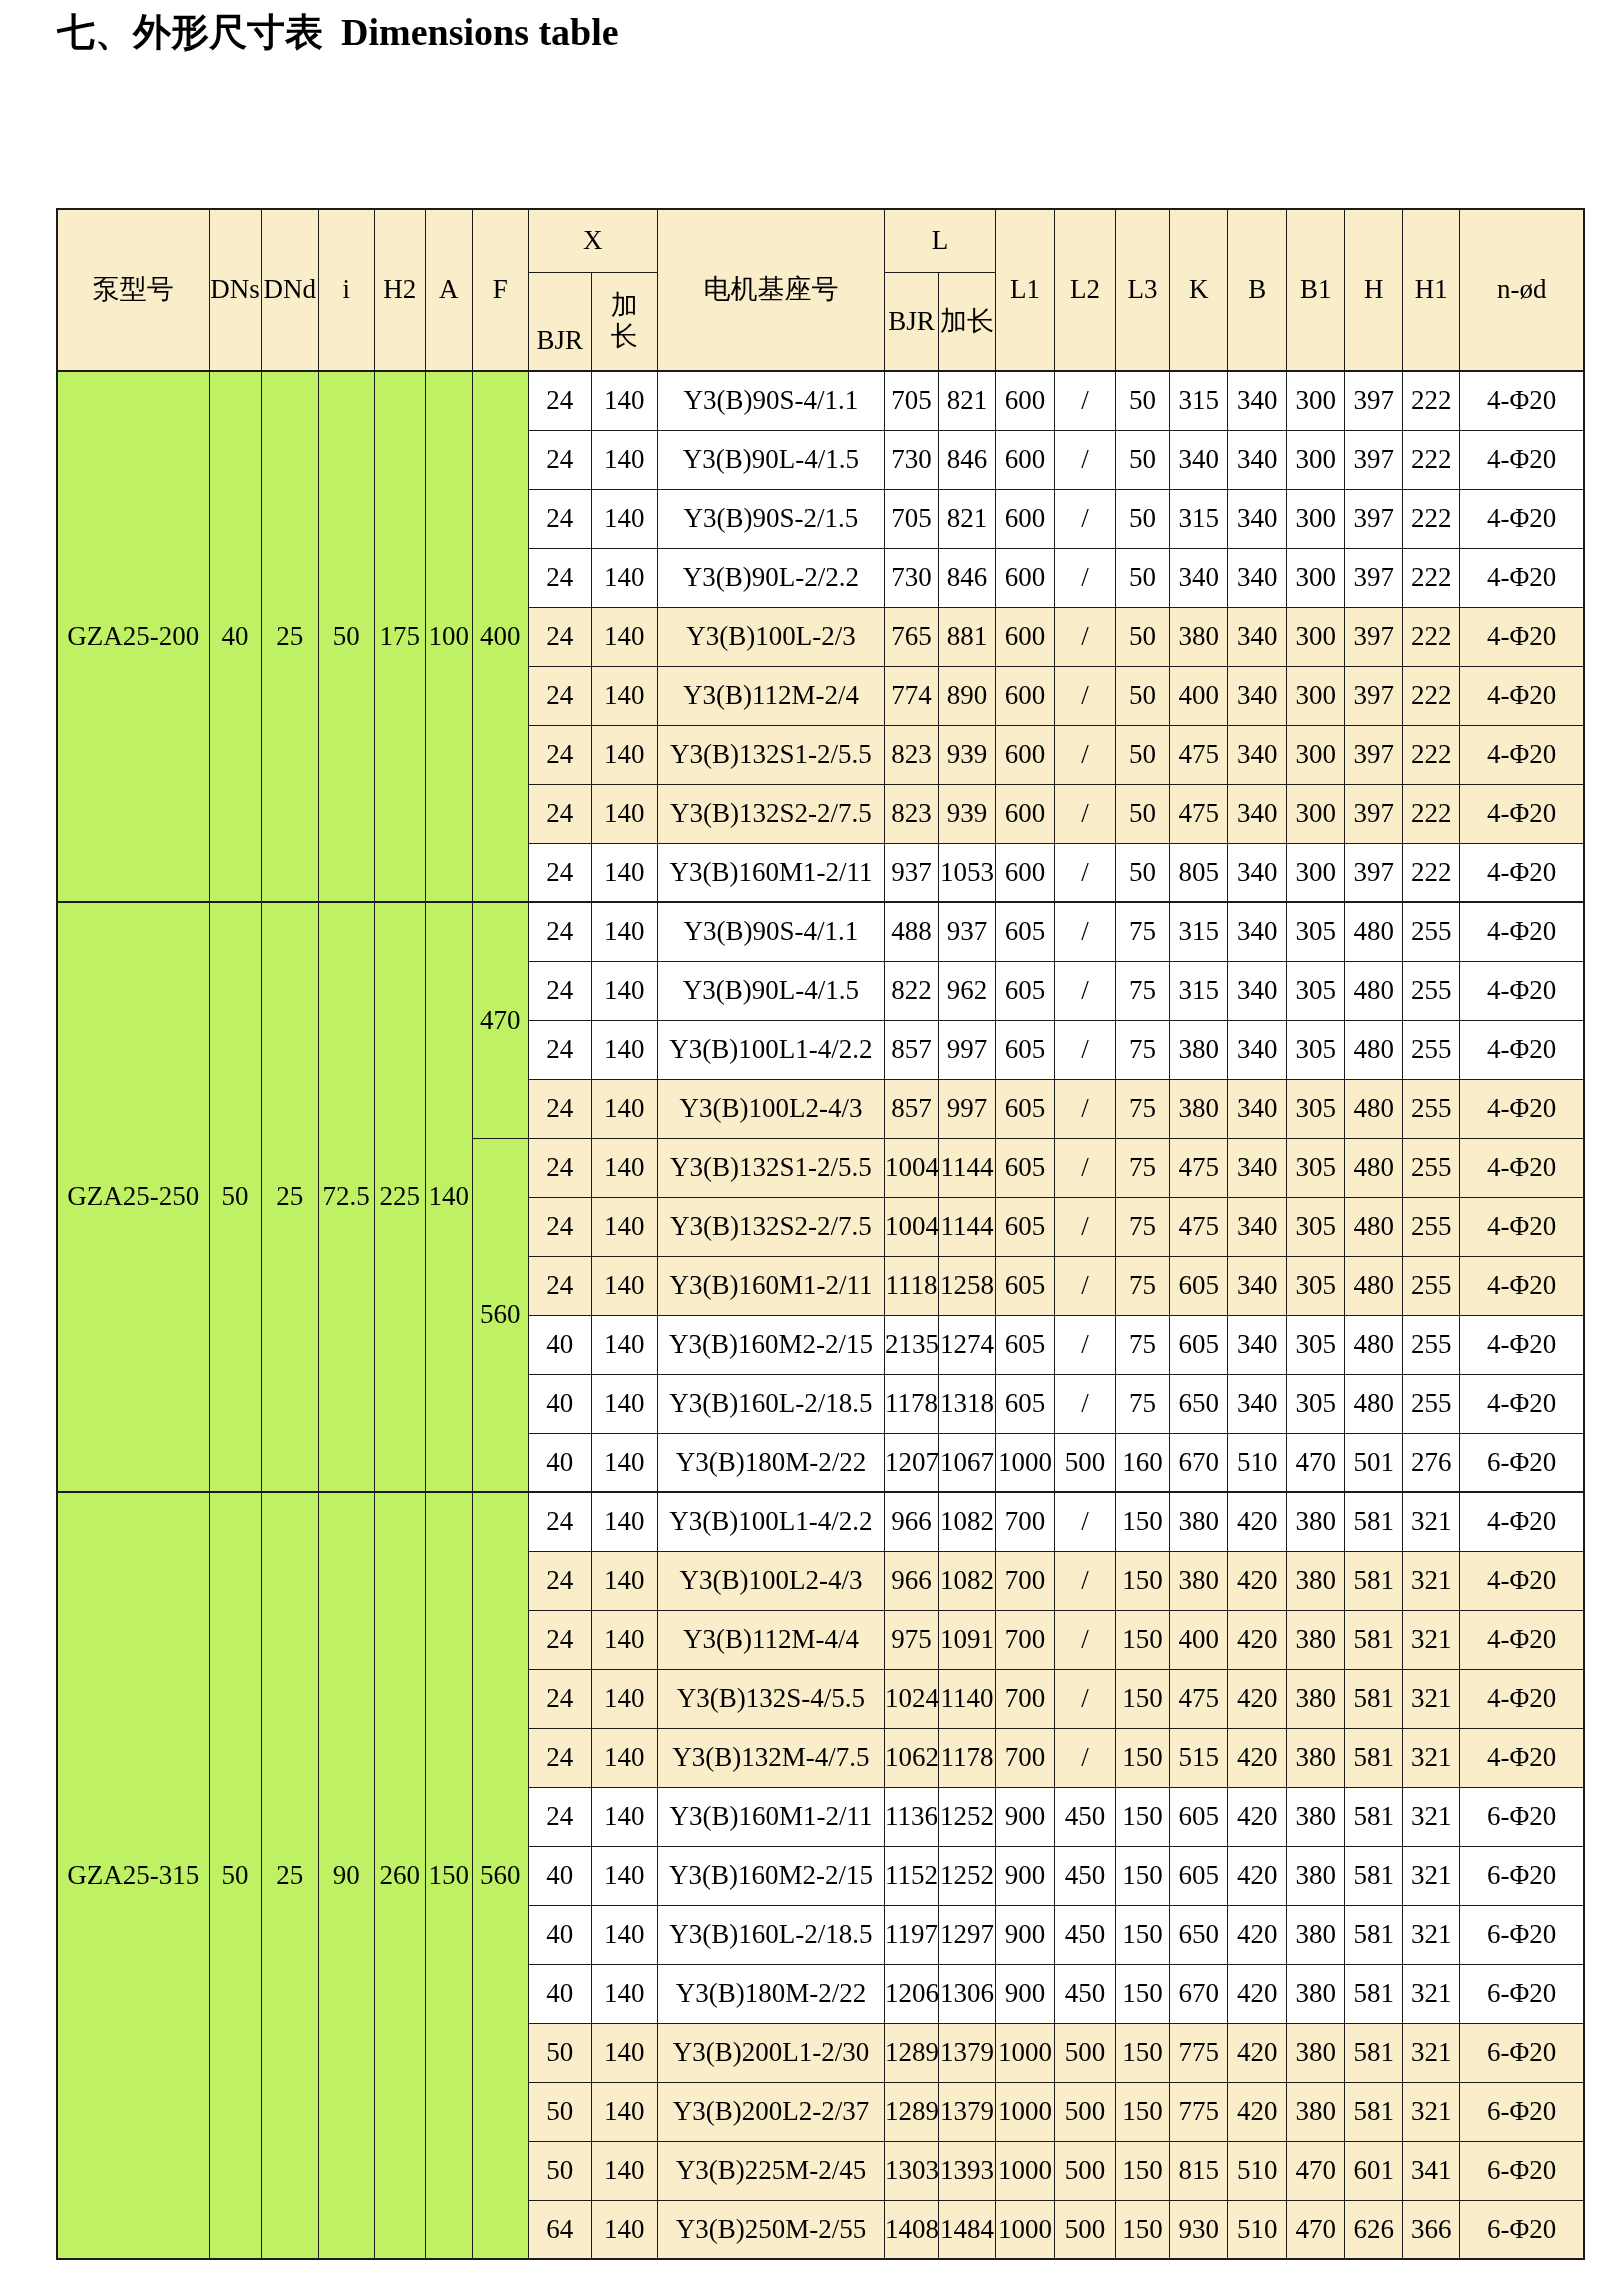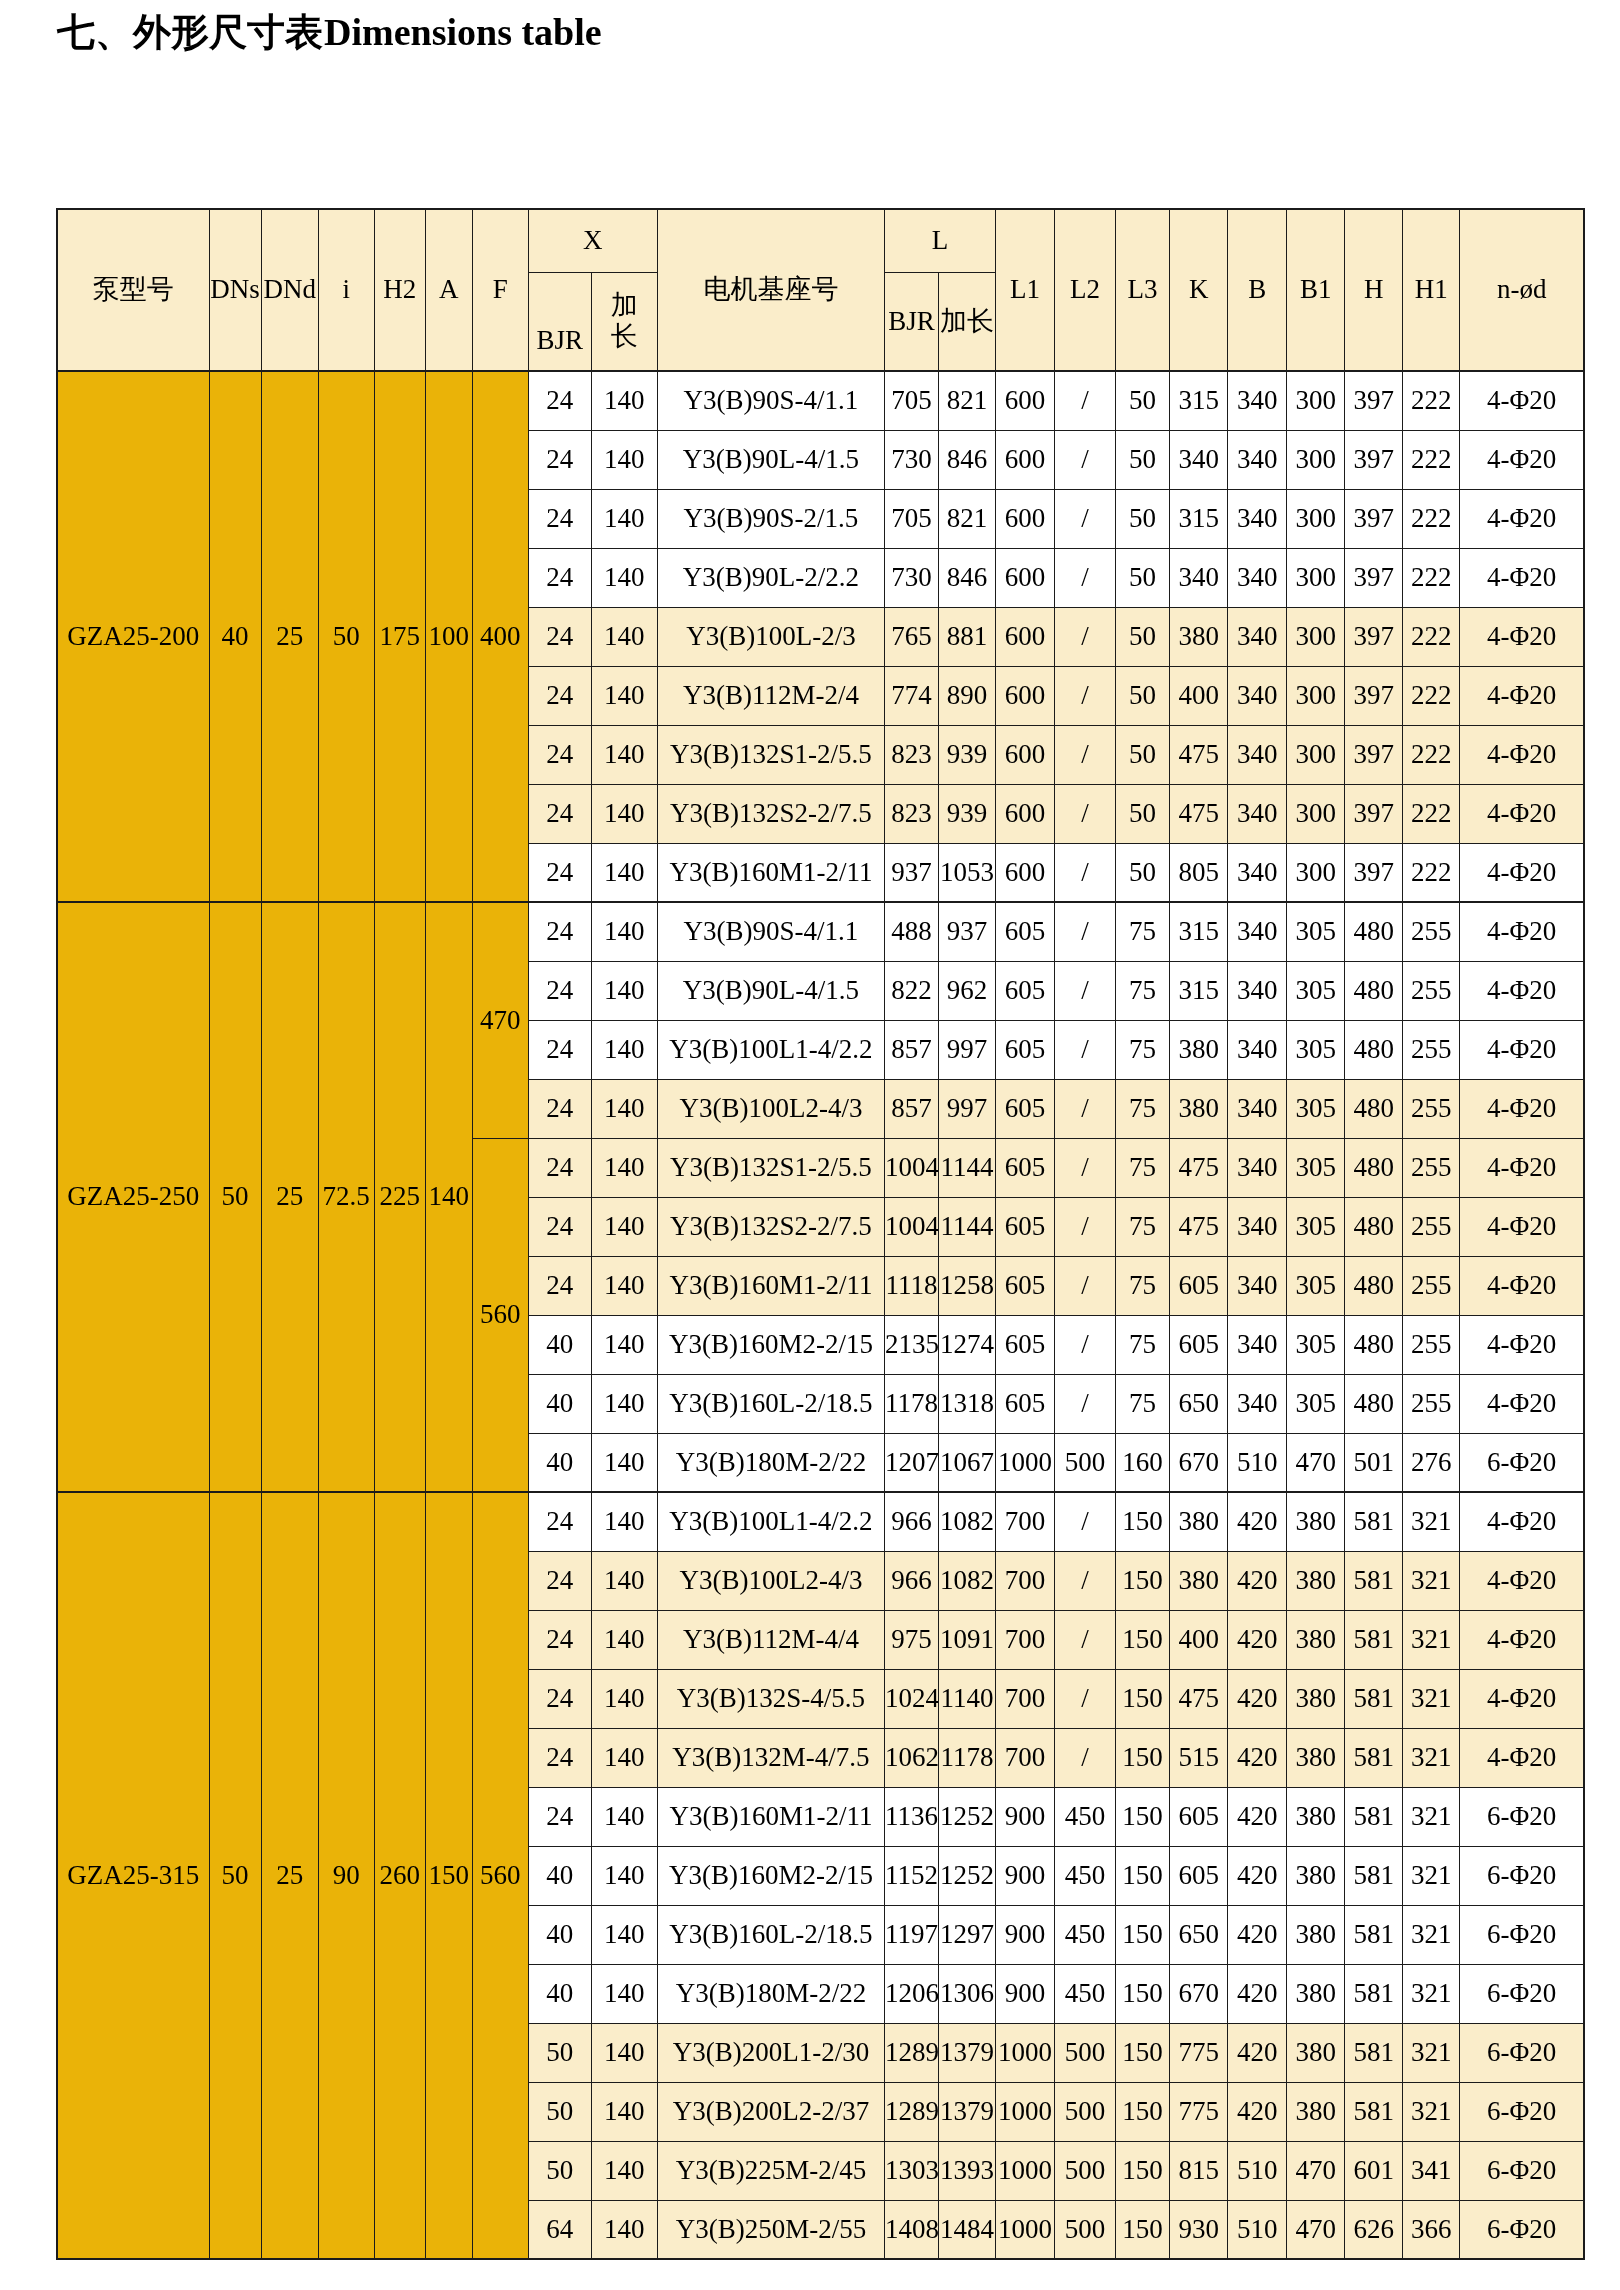--- a/index.html
+++ b/index.html
@@ -7,41 +7,41 @@
   body {
     width: 1620px; height: 2291px;
     font-family: "Liberation Serif", "DejaVu Serif", serif;
     color: #000;
   }
   .page { position: relative; width: 1620px; height: 2291px; overflow: hidden; }
   .title {
     position: absolute; left: 57px; top: 7.2px;
     font-size: 38px; font-weight: bold; white-space: nowrap;
   }
-  .title .en { margin-left: 1px; }
+  .title .en { margin-left: 18px; }
   table.dims {
     position: absolute; left: 56px; top: 208px;
     width: 1529px; table-layout: fixed;
     border-collapse: collapse; border: 2.7px solid #1b1b1b;
   }
   th, td {
     border: 1.8px solid #1b1b1b;
     text-align: center; vertical-align: middle;
     font-size: 27px; font-weight: normal;
     padding: 0; overflow: hidden; line-height: 1.15;
   }
   thead th { background: #FAEDCA; }
   thead tr.top th.group-h { height: 63px; }
   thead tr.sub th { height: 99px; }
   th.x-bjr { vertical-align: bottom; padding-bottom: 14.3px; }
   th.x-ext { white-space: pre-line; }
   tbody tr { height: 59px; background: #ffffff; }
   tbody td { background: #ffffff; }
   tbody tr.shaded td:not(.merged) { background: #FAEDCA; }
-  tbody td.merged { background: #eab308; }
+  tbody td.merged { background: #bef264; }
   tbody tr.group-start td { border-top: 2.7px solid #1b1b1b; }
 </style>
 </head>
 <body>
 
 <div class="page">
 
   <div class="title">
     <span>七、外形尺寸表</span><span class="en">Dimensions table</span>
   </div>

